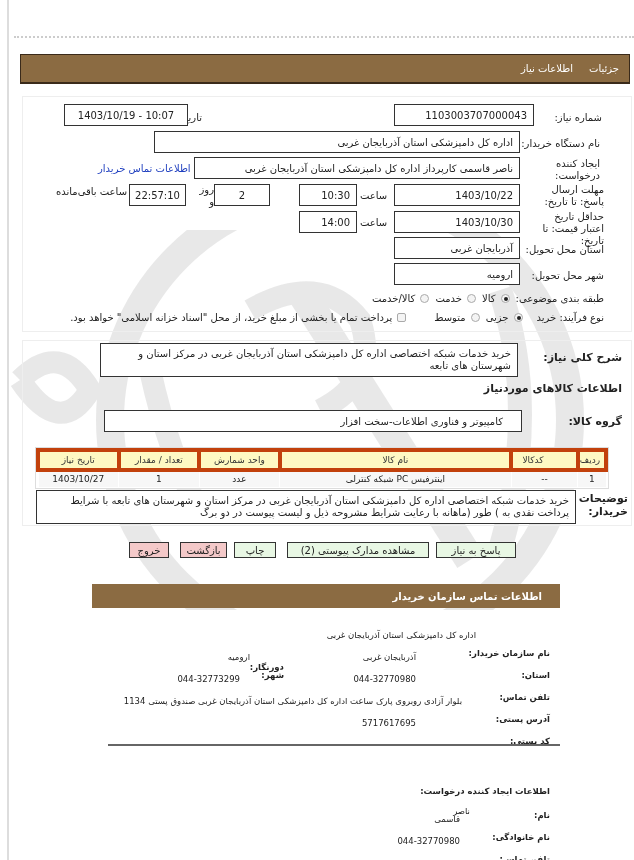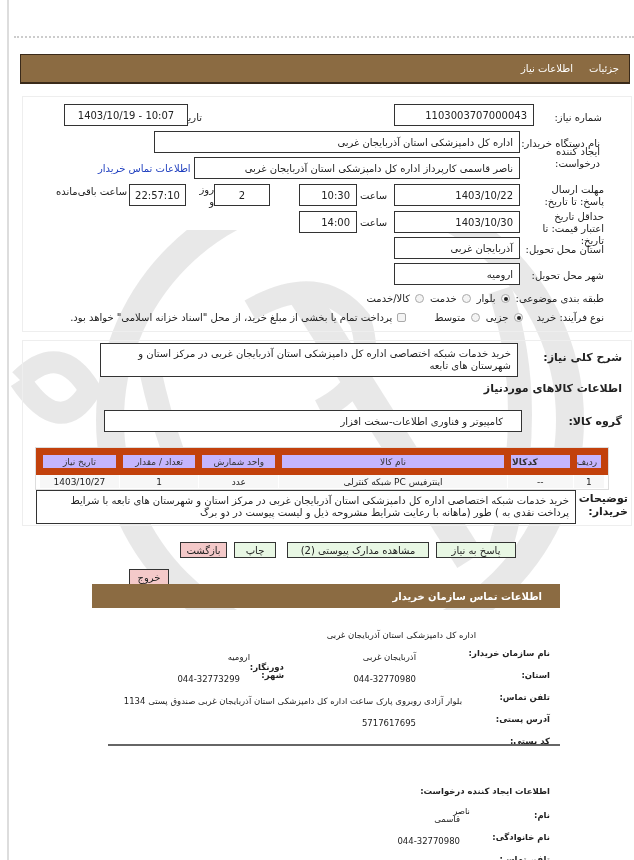--- a/index.html
+++ b/index.html
@@ -49,22 +49,22 @@
   }
   .check { display: inline-block; width: 9px; height: 9px; border: 1px solid #aaa; background: #f4f4f4; border-radius: 2px; vertical-align: middle; }
   .opt-row { position: absolute; direction: rtl; display: flex; align-items: center; gap: 6px; font-size: 10px; white-space: nowrap; }
   .opt { display: inline-flex; align-items: center; gap: 5px; }
   .bold { font-weight: bold; }
   table.items {
     position: absolute; left: 36px; top: 448px; width: 572px; border-collapse: collapse;
     direction: rtl; font-size: 9px;
   }
   table.items th {
-    background: #c4b5fd; color: #333; font-weight: normal; height: 20px;
-    border: 7px solid #c2410c; text-align: center; font-size: 9px;
+    background: #fef9c3; color: #333; font-weight: normal; height: 20px;
+    border: 4px solid #c2410c; text-align: center; font-size: 9px;
   }
   table.items th.r { text-align: right; padding-right: 4px; }
   table.items td {
     background: #f7f7f7; height: 17px; text-align: center; border: 1px solid #fff;
   }
   table.items { outline: 1px solid #ddd; }
   .btn {
     position: absolute; height: 16px; border: 1px solid #333; font-size: 10px;
     display: flex; align-items: center; justify-content: center; direction: rtl;
     font-family: "DejaVu Sans", sans-serif;
@@ -98,21 +98,21 @@
 
 <span class="lbl" style="right:32px;top:112px;">شماره نیاز:</span>
 <div class="box num" style="left:394px;top:104px;width:140px;height:22px;">1103003707000043</div>
 
 <span class="lbl" style="right:432px;top:112px;">تاریخ و ساعت اعلان عمومی:</span>
 <div class="box center" style="left:64px;top:104px;width:124px;height:22px;direction:ltr;">1403/10/19 - 10:07</div>
 
 <span class="lbl" style="right:34px;top:138px;">نام دستگاه خریدار:</span>
 <div class="box rtl" style="left:154px;top:131px;width:366px;height:22px;">اداره کل دامپزشکی استان آذربایجان غربی</div>
 
-<span class="lbl wrap" style="right:34px;top:146px;width:58px;">ایجاد کننده درخواست:</span>
+<span class="lbl wrap" style="right:34px;top:158px;width:58px;">ایجاد کننده درخواست:</span>
 <div class="box rtl" style="left:194px;top:157px;width:326px;height:22px;">ناصر قاسمی کارپرداز اداره کل دامپزشکی استان آذربایجان غربی</div>
 <span class="lbl link" style="left:98px;top:163px;">اطلاعات تماس خریدار</span>
 
 <span class="lbl wrap" style="right:30px;top:184px;width:72px;">مهلت ارسال پاسخ: تا تاریخ:</span>
 <div class="box num" style="left:394px;top:184px;width:126px;height:22px;">1403/10/22</div>
 <span class="lbl" style="left:360px;top:190px;">ساعت</span>
 <div class="box num" style="left:299px;top:184px;width:58px;height:22px;">10:30</div>
 <div class="box center" style="left:214px;top:184px;width:56px;height:22px;">2</div>
 <span class="lbl wrap" style="left:196px;top:184px;width:18px;">روز و</span>
 <div class="box center" style="left:129px;top:184px;width:57px;height:22px;">22:57:10</div>
@@ -126,21 +126,21 @@
 <span class="lbl" style="right:30px;top:244px;">استان محل تحویل:</span>
 <div class="box rtl" style="left:394px;top:237px;width:126px;height:22px;">آذربایجان غربی</div>
 
 <span class="lbl" style="right:30px;top:270px;">شهر محل تحویل:</span>
 <div class="box rtl" style="left:394px;top:263px;width:126px;height:22px;">ارومیه</div>
 
 <div class="opt-row" style="right:30px;top:293px;">
   <span>طبقه بندی موضوعی:</span>
   <span class="opt">
       <span class="radio on"></span>
-      <span>بلوار</span>
+      <span>کالا</span>
     </span>
   <span class="opt">
       <span class="radio"></span>
       <span>خدمت</span>
     </span>
   <span class="opt">
       <span class="radio"></span>
       <span>کالا/خدمت</span>
     </span>
 </div>
@@ -168,21 +168,21 @@
 
 <span class="lbl bold" style="right:12px;top:383px;font-size:11px;">اطلاعات کالاهای موردنیاز</span>
 
 <span class="lbl bold" style="right:12px;top:416px;font-size:11px;">گروه کالا:</span>
 <div class="box rtl" style="left:104px;top:410px;width:418px;height:22px;padding-right:18px;">کامپیوتر و فناوری اطلاعات-سخت افزار</div>
 
 <table class="items">
   <thead>
     <tr>
       <th class="r" style="width:20px;">ردیف</th>
-      <th class="r" style="width:66px;padding-right:32px;font-weight:bold;">کدکالا</th>
+      <th class="r" style="width:66px;padding-right:32px;">کدکالا</th>
       <th style="width:230px;">نام کالا</th>
       <th style="width:80px;text-align:center;">واحد شمارش</th>
       <th style="width:80px;">تعداد / مقدار</th>
       <th style="width:80px;">تاریخ نیاز</th>
     </tr>
   </thead>
   <tbody>
     <tr>
       <td>1</td>
       <td>--</td>
@@ -194,21 +194,21 @@
   </tbody>
 </table>
 
 <span class="lbl bold wrap" style="right:6px;top:492px;width:40px;font-size:11px;line-height:13px;">توضیحات خریدار:</span>
 <div class="box" style="left:36px;top:490px;width:540px;height:34px;direction:rtl;white-space:normal;line-height:12px;padding:2px 6px;">خرید خدمات شبکه اختصاصی اداره کل دامپزشکی استان آذربایجان غربی در مرکز استان و شهرستان های تابعه با شرایط پرداخت نقدی به ) طور (ماهانه با رعایت شرایط مشروحه ذیل و لیست پیوست در دو برگ</div>
 
 <div class="btn green" style="left:436px;top:542px;width:80px;">پاسخ به نیاز</div>
 <div class="btn green" style="left:287px;top:542px;width:142px;">مشاهده مدارک پیوستی (2)</div>
 <div class="btn green" style="left:234px;top:542px;width:42px;">چاپ</div>
 <div class="btn pink" style="left:180px;top:542px;width:47px;">بازگشت</div>
-<div class="btn pink" style="left:129px;top:542px;width:40px;margin-top:27px;">خروج</div>
+<div class="btn pink" style="left:129px;top:542px;width:40px;">خروج</div>
 
 <div class="header-bar" style="left:92px;top:584px;width:468px;height:24px;font-weight:bold;padding-right:18px;border:none;">
   <span>اطلاعات تماس سازمان خریدار</span>
 </div>
 
 <span class="cl b" style="right:84px;top:630px;">نام سازمان خریدار:</span>
 <span class="cl" style="right:158px;top:630px;">اداره کل دامپزشکی استان آذربایجان غربی</span>
 
 <span class="cl b" style="right:84px;top:652px;">استان:</span>
 <span class="cl" style="right:218px;top:652px;">آذربایجان غربی</span>

